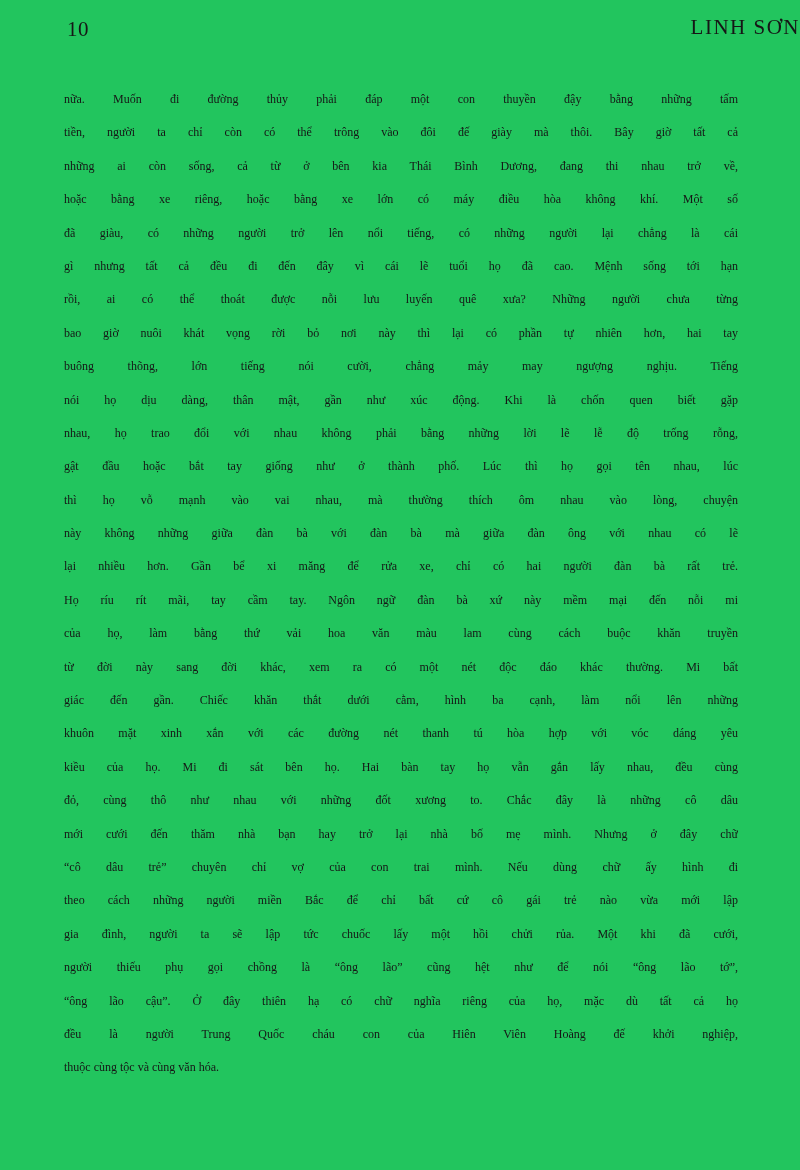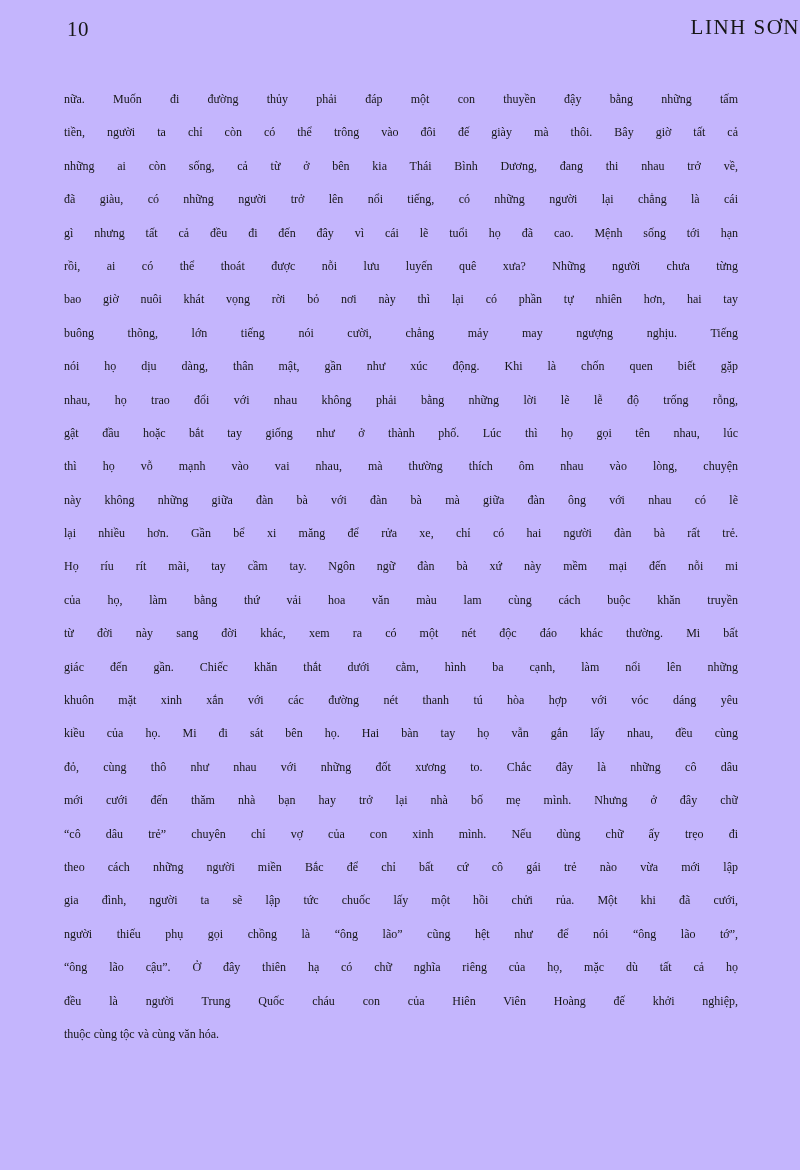--- a/index.html
+++ b/index.html
@@ -5,21 +5,21 @@
   html, body {
     margin: 0;
     padding: 0;
     background: #e9e8e6;
   }
   .page {
     position: relative;
     width: 800px;
     height: 1170px;
     margin: 0;
-    background: #c4b5fd;
+    background: #22c55e;
     font-family: "Liberation Serif", serif;
     color: #161616;
     overflow: hidden;
   }
   .header-row {
     position: absolute;
     top: 15px;
     left: 0;
     width: 100%;
     height: 30px;
@@ -62,40 +62,41 @@
 
 <div class="page">
   <div class="header-row">
     <span class="page-number">10</span>
     <span class="running-header">LINH SƠN</span>
   </div>
   <div class="body-text">
       <div class="line">nữa. Muốn đi đường thủy phải đáp một con thuyền đậy bằng những tấm</div>
       <div class="line">tiền, người ta chỉ còn có thể trông vào đôi đế giày mà thôi. Bây giờ tất cả</div>
       <div class="line">những ai còn sống, cả từ ở bên kia Thái Bình Dương, đang thi nhau trở về,</div>
+      <div class="line">hoặc bằng xe riêng, hoặc bằng xe lớn có máy điều hòa không khí. Một số</div>
       <div class="line">đã giàu, có những người trở lên nổi tiếng, có những người lại chẳng là cái</div>
       <div class="line">gì nhưng tất cả đều đi đến đây vì cái lẽ tuổi họ đã cao. Mệnh sống tới hạn</div>
       <div class="line">rồi, ai có thể thoát được nỗi lưu luyến quê xưa? Những người chưa từng</div>
       <div class="line">bao giờ nuôi khát vọng rời bỏ nơi này thì lại có phần tự nhiên hơn, hai tay</div>
       <div class="line">buông thõng, lớn tiếng nói cười, chẳng mảy may ngượng nghịu. Tiếng</div>
       <div class="line">nói họ dịu dàng, thân mật, gần như xúc động. Khi là chốn quen biết gặp</div>
       <div class="line">nhau, họ trao đổi với nhau không phải bằng những lời lẽ lễ độ trống rỗng,</div>
       <div class="line">gật đầu hoặc bắt tay giống như ở thành phố. Lúc thì họ gọi tên nhau, lúc</div>
       <div class="line">thì họ vỗ mạnh vào vai nhau, mà thường thích ôm nhau vào lòng, chuyện</div>
       <div class="line">này không những giữa đàn bà với đàn bà mà giữa đàn ông với nhau có lẽ</div>
       <div class="line">lại nhiều hơn. Gần bể xi măng để rửa xe, chỉ có hai người đàn bà rất trẻ.</div>
       <div class="line">Họ ríu rít mãi, tay cầm tay. Ngôn ngữ đàn bà xứ này mềm mại đến nỗi mi</div>
       <div class="line">của họ, làm bằng thứ vải hoa văn màu lam cùng cách buộc khăn truyền</div>
       <div class="line">từ đời này sang đời khác, xem ra có một nét độc đáo khác thường. Mi bất</div>
       <div class="line">giác đến gần. Chiếc khăn thắt dưới cằm, hình ba cạnh, làm nổi lên những</div>
       <div class="line">khuôn mặt xinh xắn với các đường nét thanh tú hòa hợp với vóc dáng yêu</div>
       <div class="line">kiều của họ. Mi đi sát bên họ. Hai bàn tay họ vẫn gắn lấy nhau, đều cùng</div>
       <div class="line">đỏ, cùng thô như nhau với những đốt xương to. Chắc đây là những cô dâu</div>
       <div class="line">mới cưới đến thăm nhà bạn hay trở lại nhà bố mẹ mình. Nhưng ở đây chữ</div>
-      <div class="line">“cô dâu trẻ” chuyên chỉ vợ của con xinh mình. Nếu dùng chữ ấy trẹo đi</div>
+      <div class="line">“cô dâu trẻ” chuyên chỉ vợ của con trai mình. Nếu dùng chữ ấy hình đi</div>
       <div class="line">theo cách những người miền Bắc để chỉ bất cứ cô gái trẻ nào vừa mới lập</div>
       <div class="line">gia đình, người ta sẽ lập tức chuốc lấy một hồi chửi rủa. Một khi đã cưới,</div>
       <div class="line">người thiếu phụ gọi chồng là “ông lão” cũng hệt như để nói “ông lão tớ”,</div>
       <div class="line">“ông lão cậu”. Ở đây thiên hạ có chữ nghĩa riêng của họ, mặc dù tất cả họ</div>
       <div class="line">đều là người Trung Quốc cháu con của Hiên Viên Hoàng đế khởi nghiệp,</div>
       <div class="line last">thuộc cùng tộc và cùng văn hóa.</div>
     </div>
 </div>
 
 </body></html>

